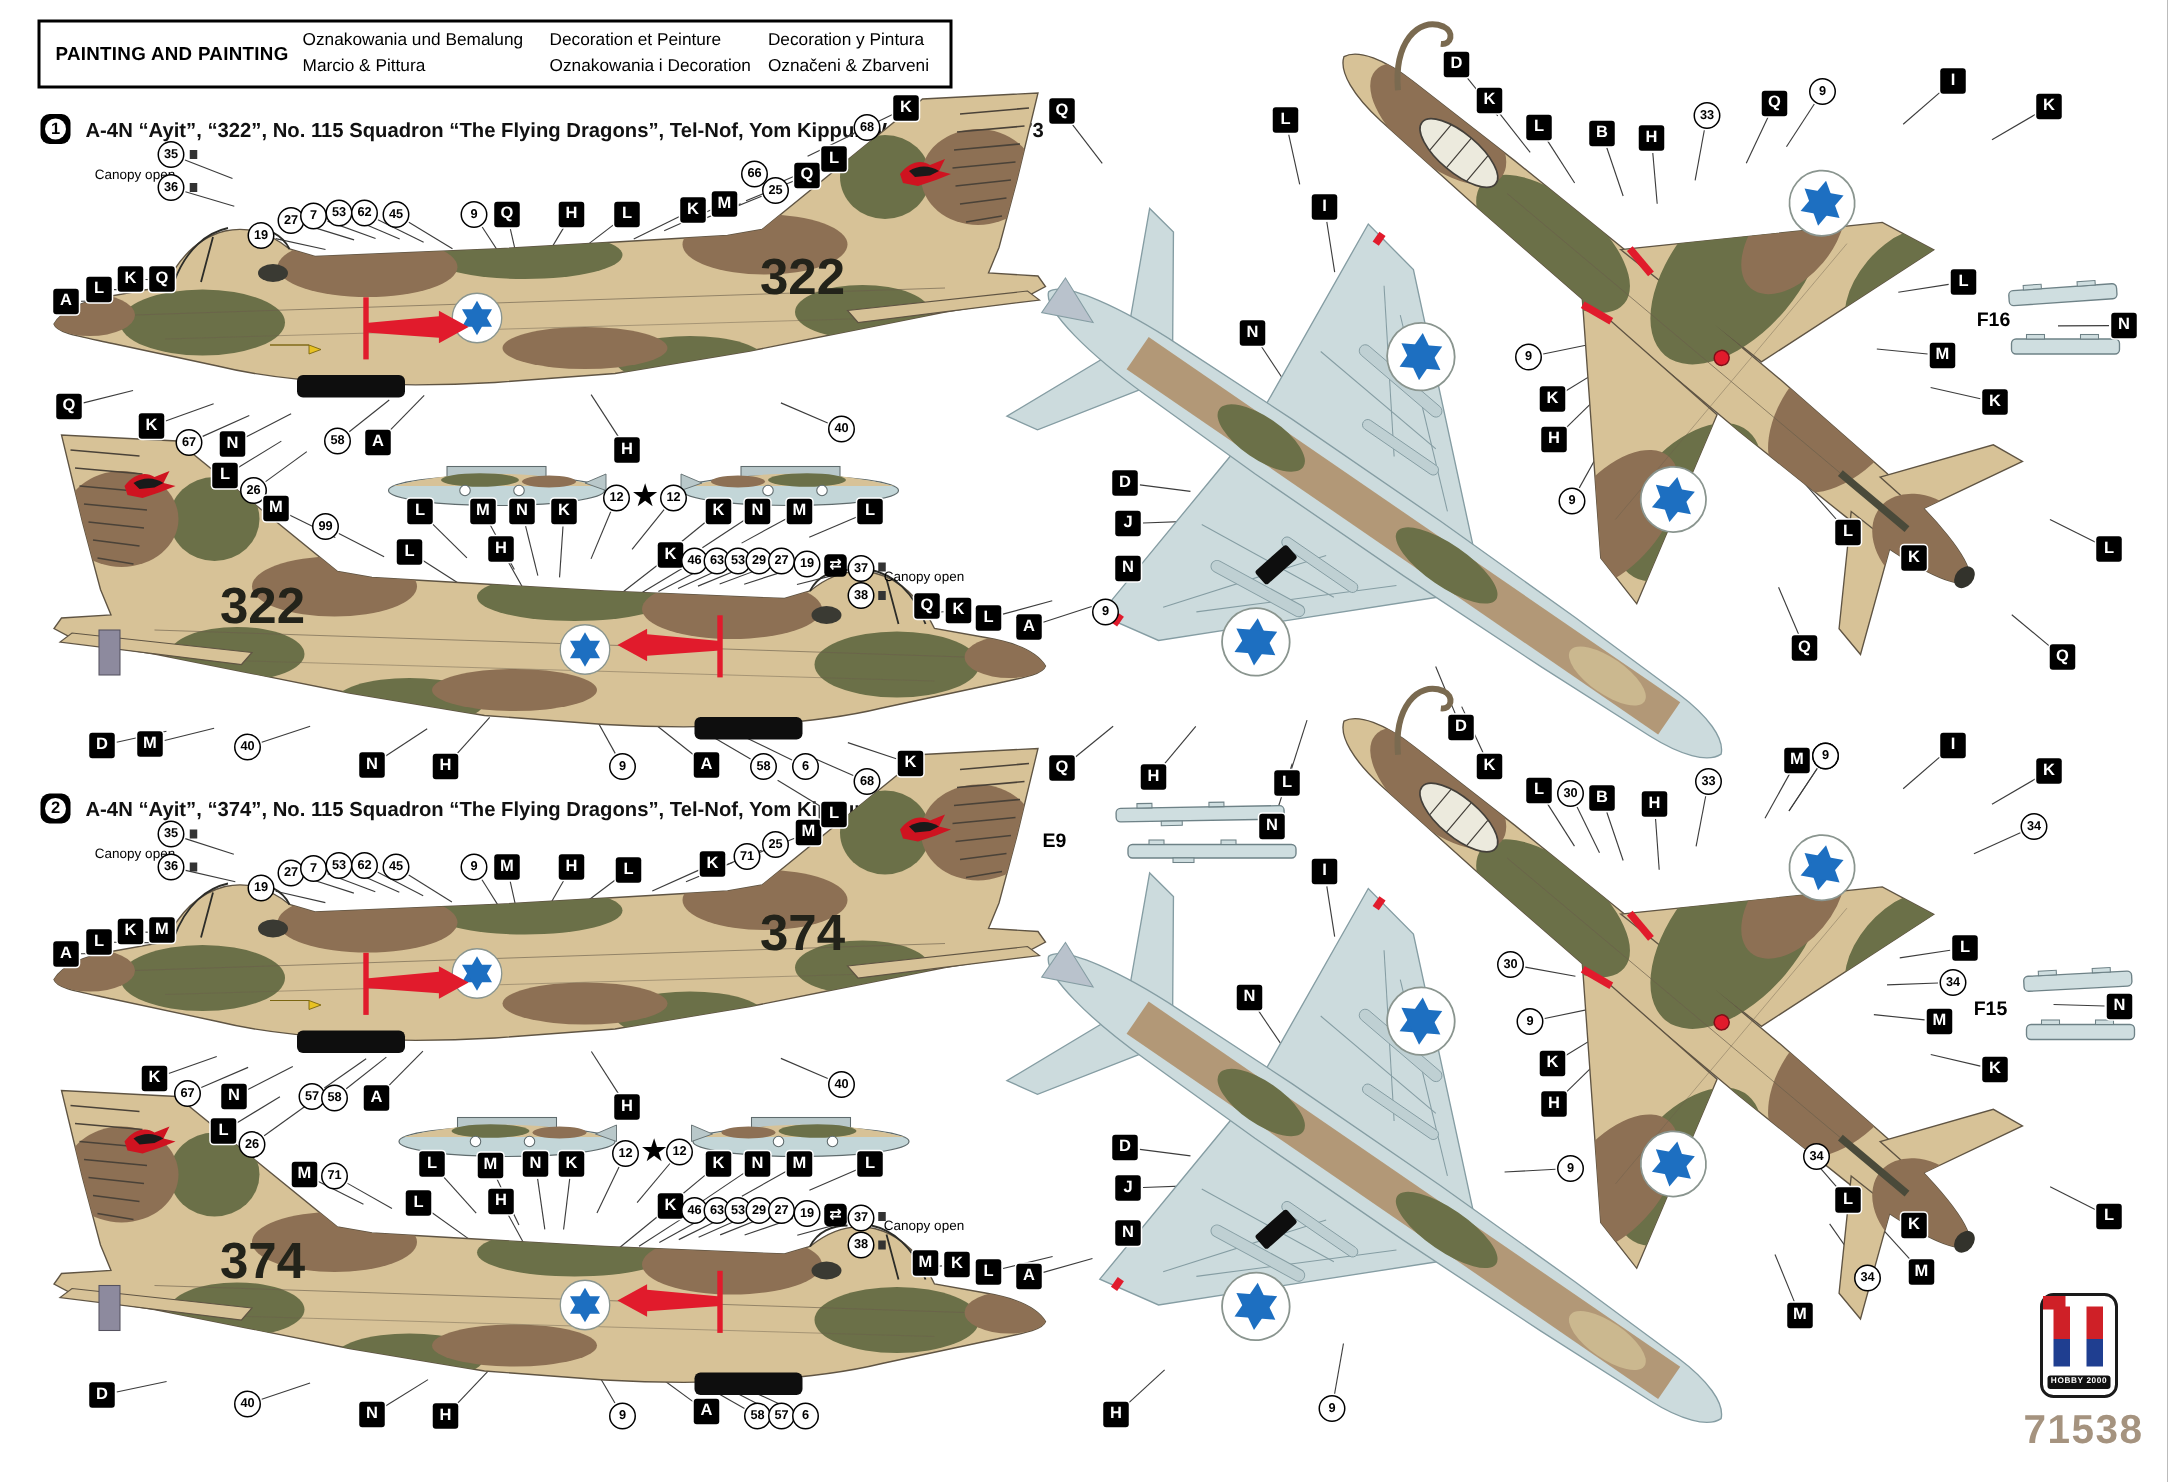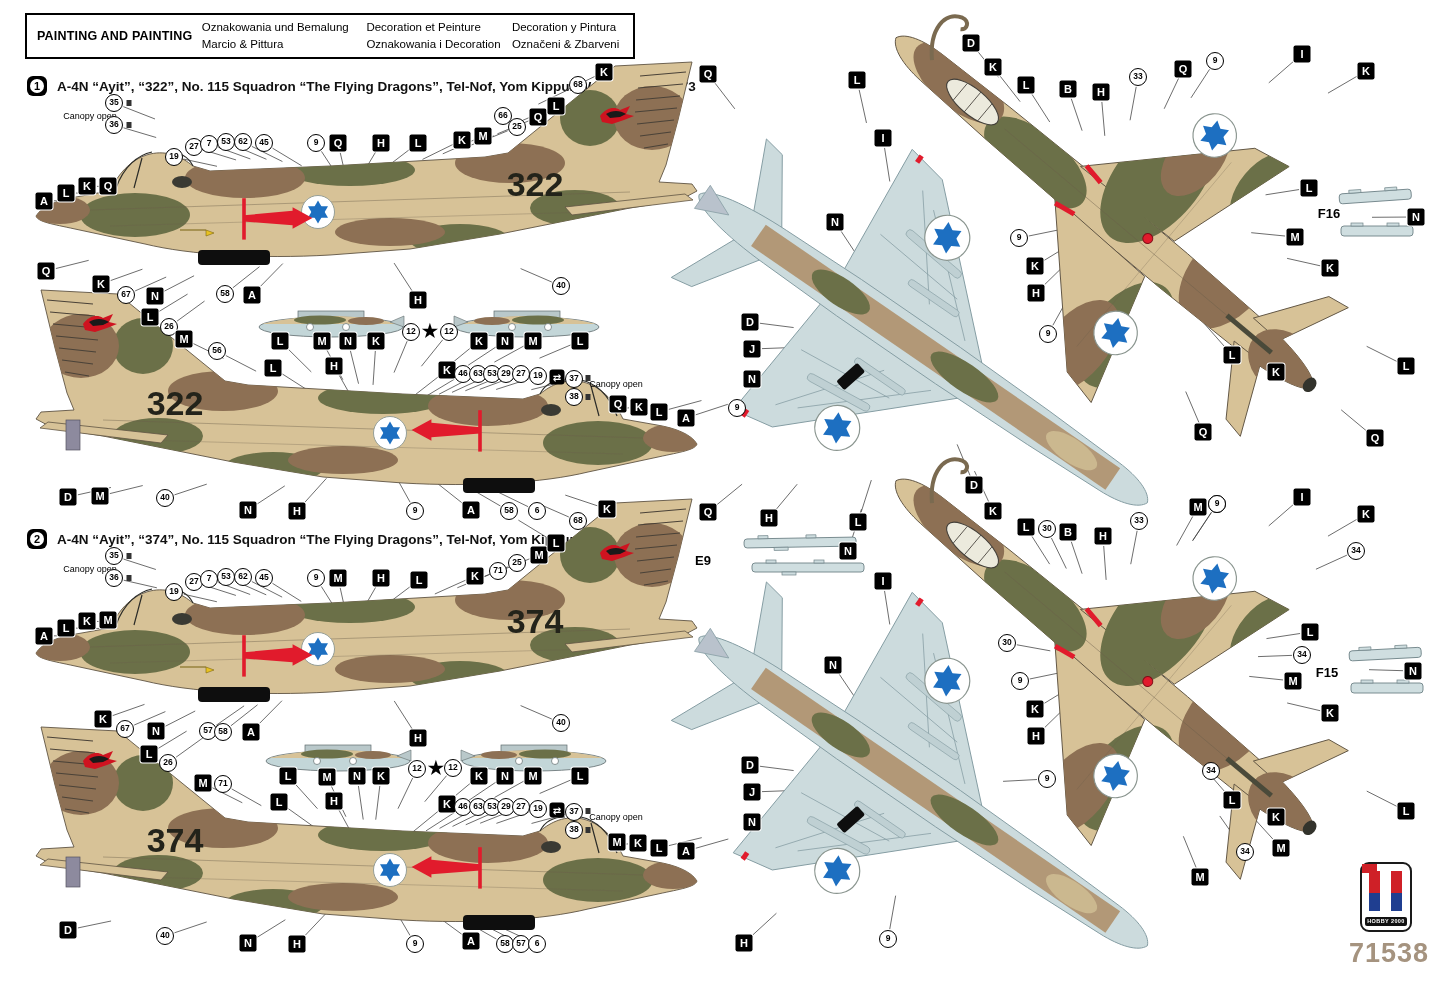--- a/index.html
+++ b/index.html
@@ -574,21 +574,21 @@
       <div class="co-circ" style="left: 449px; top: 332px;">12</div>
       <div class="co-box" style="left: 479px; top: 341px;">K</div>
       <div class="co-box" style="left: 505px; top: 341px;">N</div>
       <div class="co-box" style="left: 533px; top: 341px;">M</div>
       <div class="co-box" style="left: 580px; top: 341px;">L</div>
       <div class="co-box" style="left: 101px; top: 284px;">K</div>
       <div class="co-circ" style="left: 126px; top: 295px;">67</div>
       <div class="co-box" style="left: 150px; top: 317px;">L</div>
       <div class="co-circ" style="left: 169px; top: 327px;">26</div>
       <div class="co-box" style="left: 184px; top: 339px;">M</div>
-      <div class="co-circ" style="left: 217px; top: 351px;">56</div>
+      <div class="co-circ" style="left: 217px; top: 351px;">99</div>
       <div class="co-box" style="left: 273px; top: 368px;">L</div>
       <div class="co-box" style="left: 334px; top: 366px;">H</div>
       <div class="co-box" style="left: 447px; top: 370px;">K</div>
       <div class="co-circ" style="left: 463px; top: 374px;">46</div>
       <div class="co-circ" style="left: 478px; top: 374px;">63</div>
       <div class="co-circ" style="left: 492px; top: 374px;">53</div>
       <div class="co-circ" style="left: 506px; top: 374px;">29</div>
       <div class="co-circ" style="left: 521px; top: 374px;">27</div>
       <div class="co-circ" style="left: 538px; top: 376px;">19</div>
       <div class="co-ic" style="left: 557px; top: 377px;">⇄</div>

